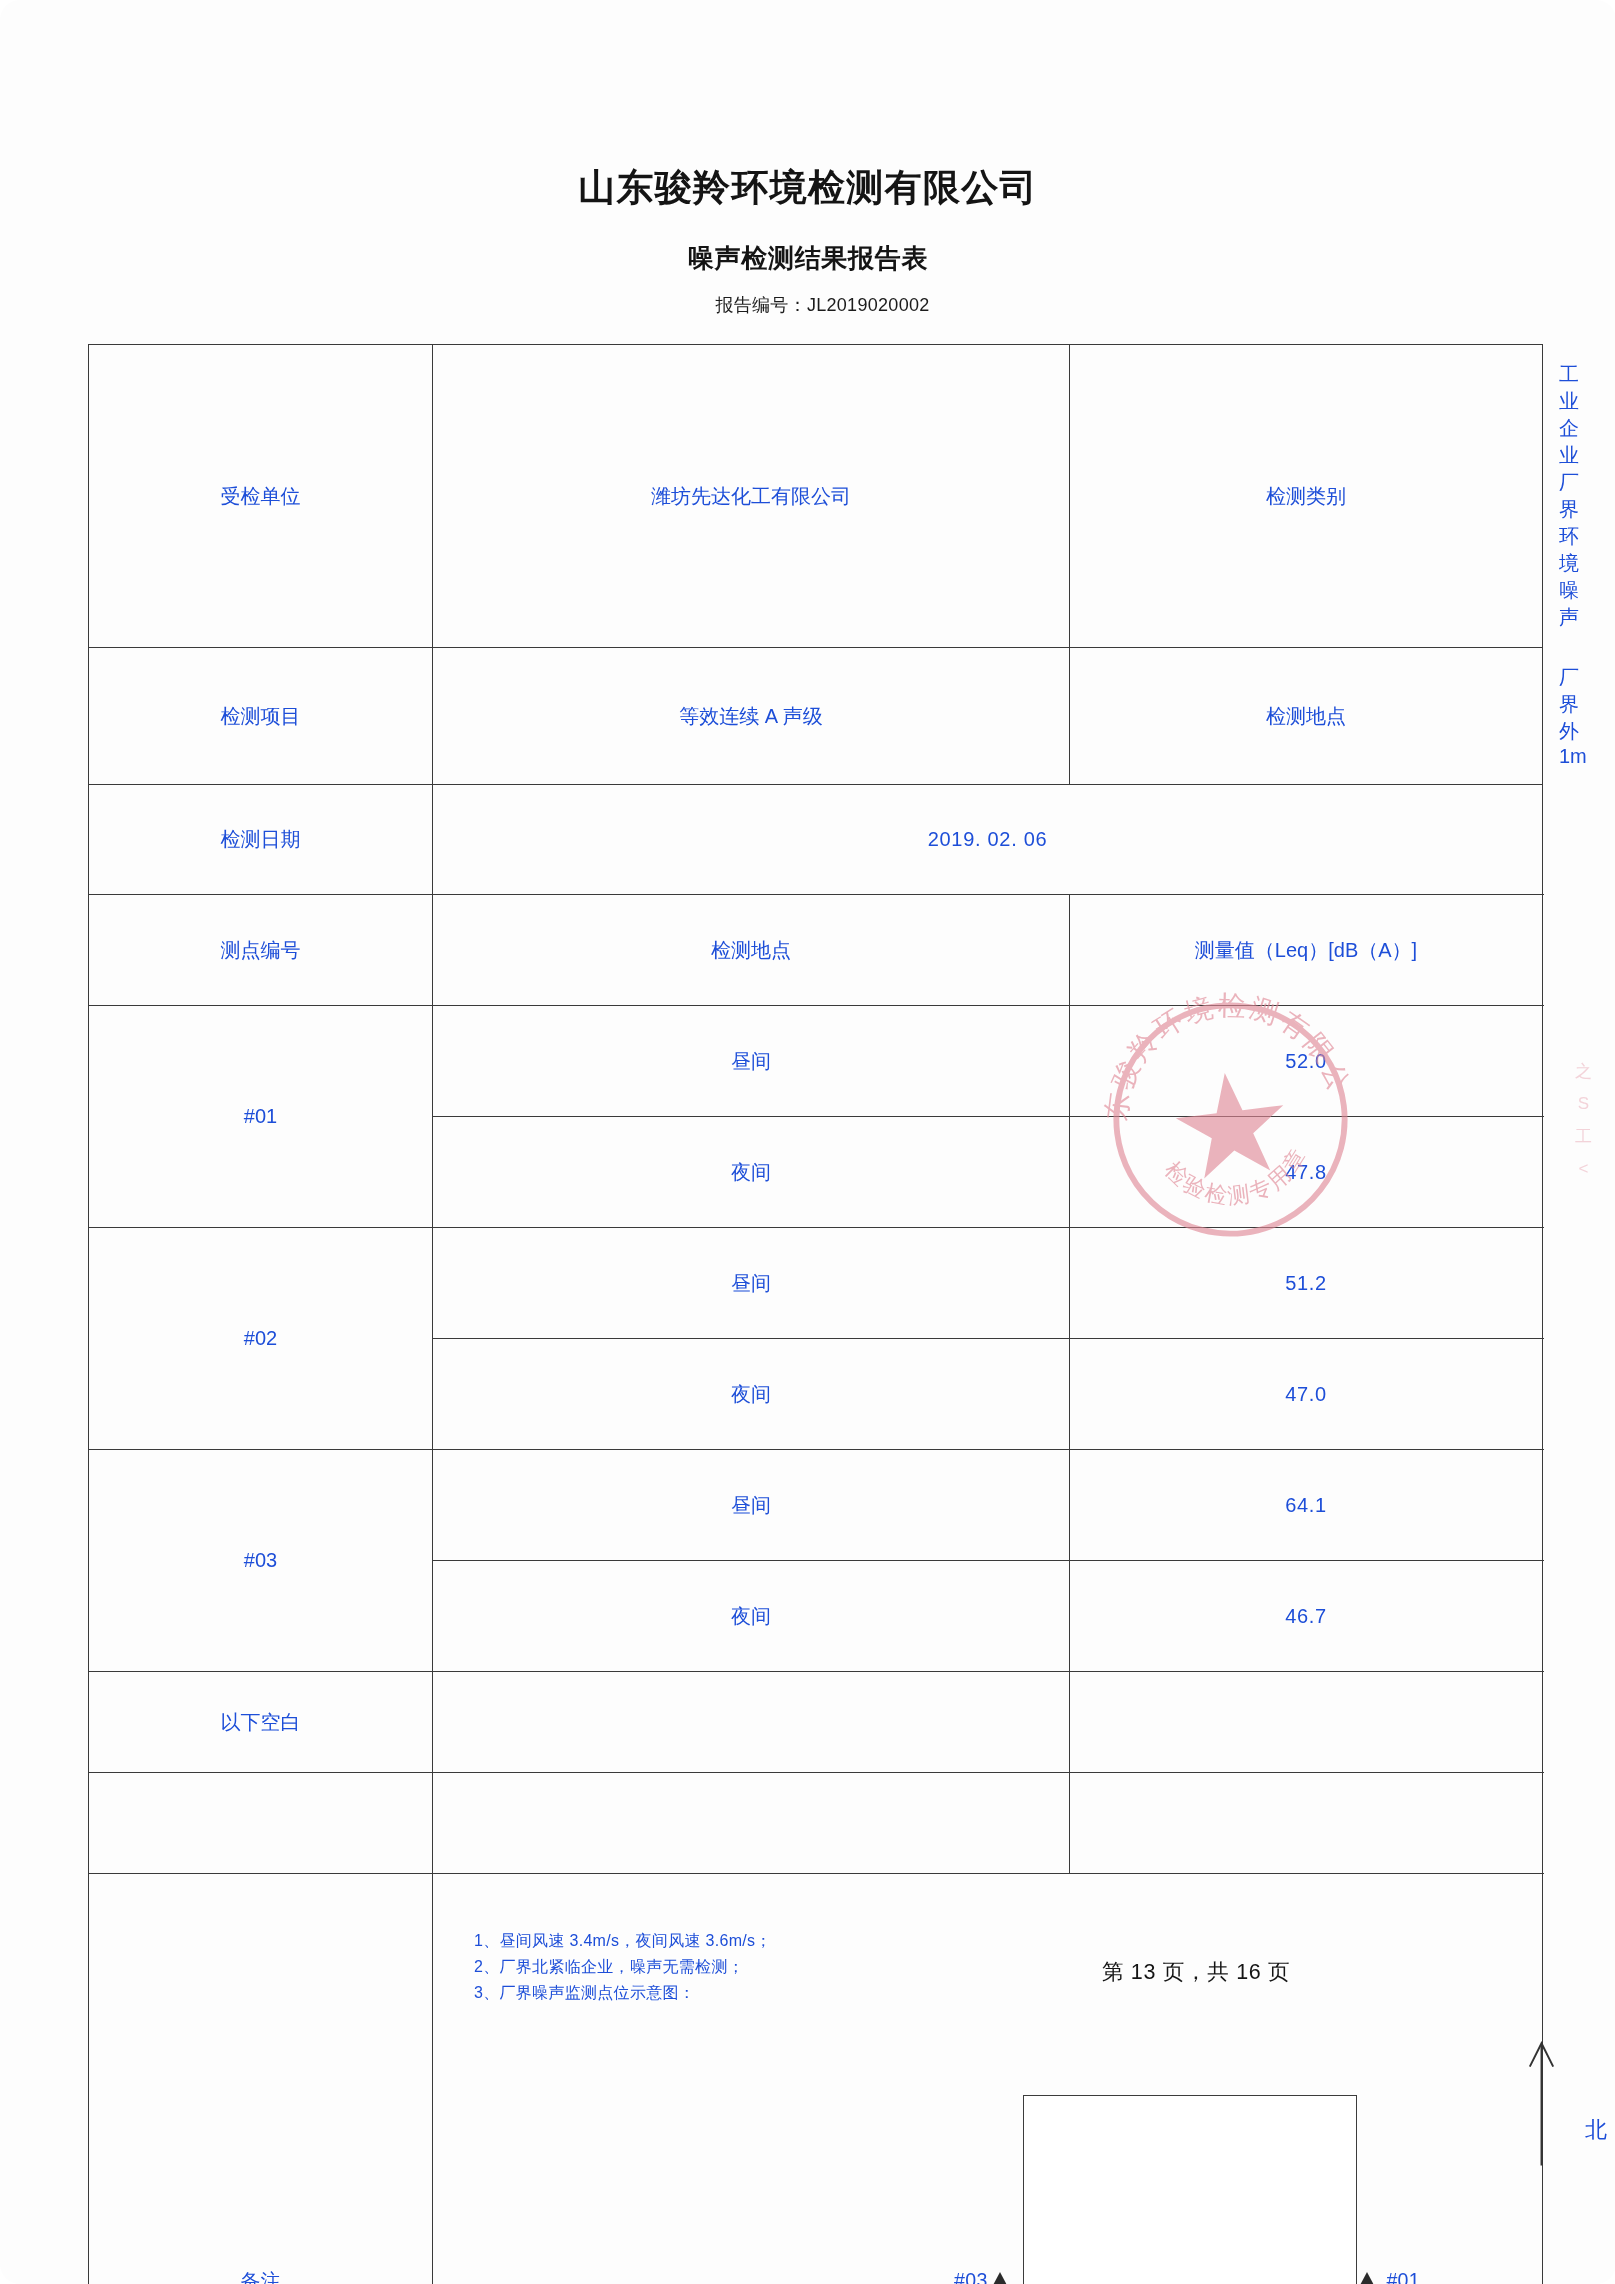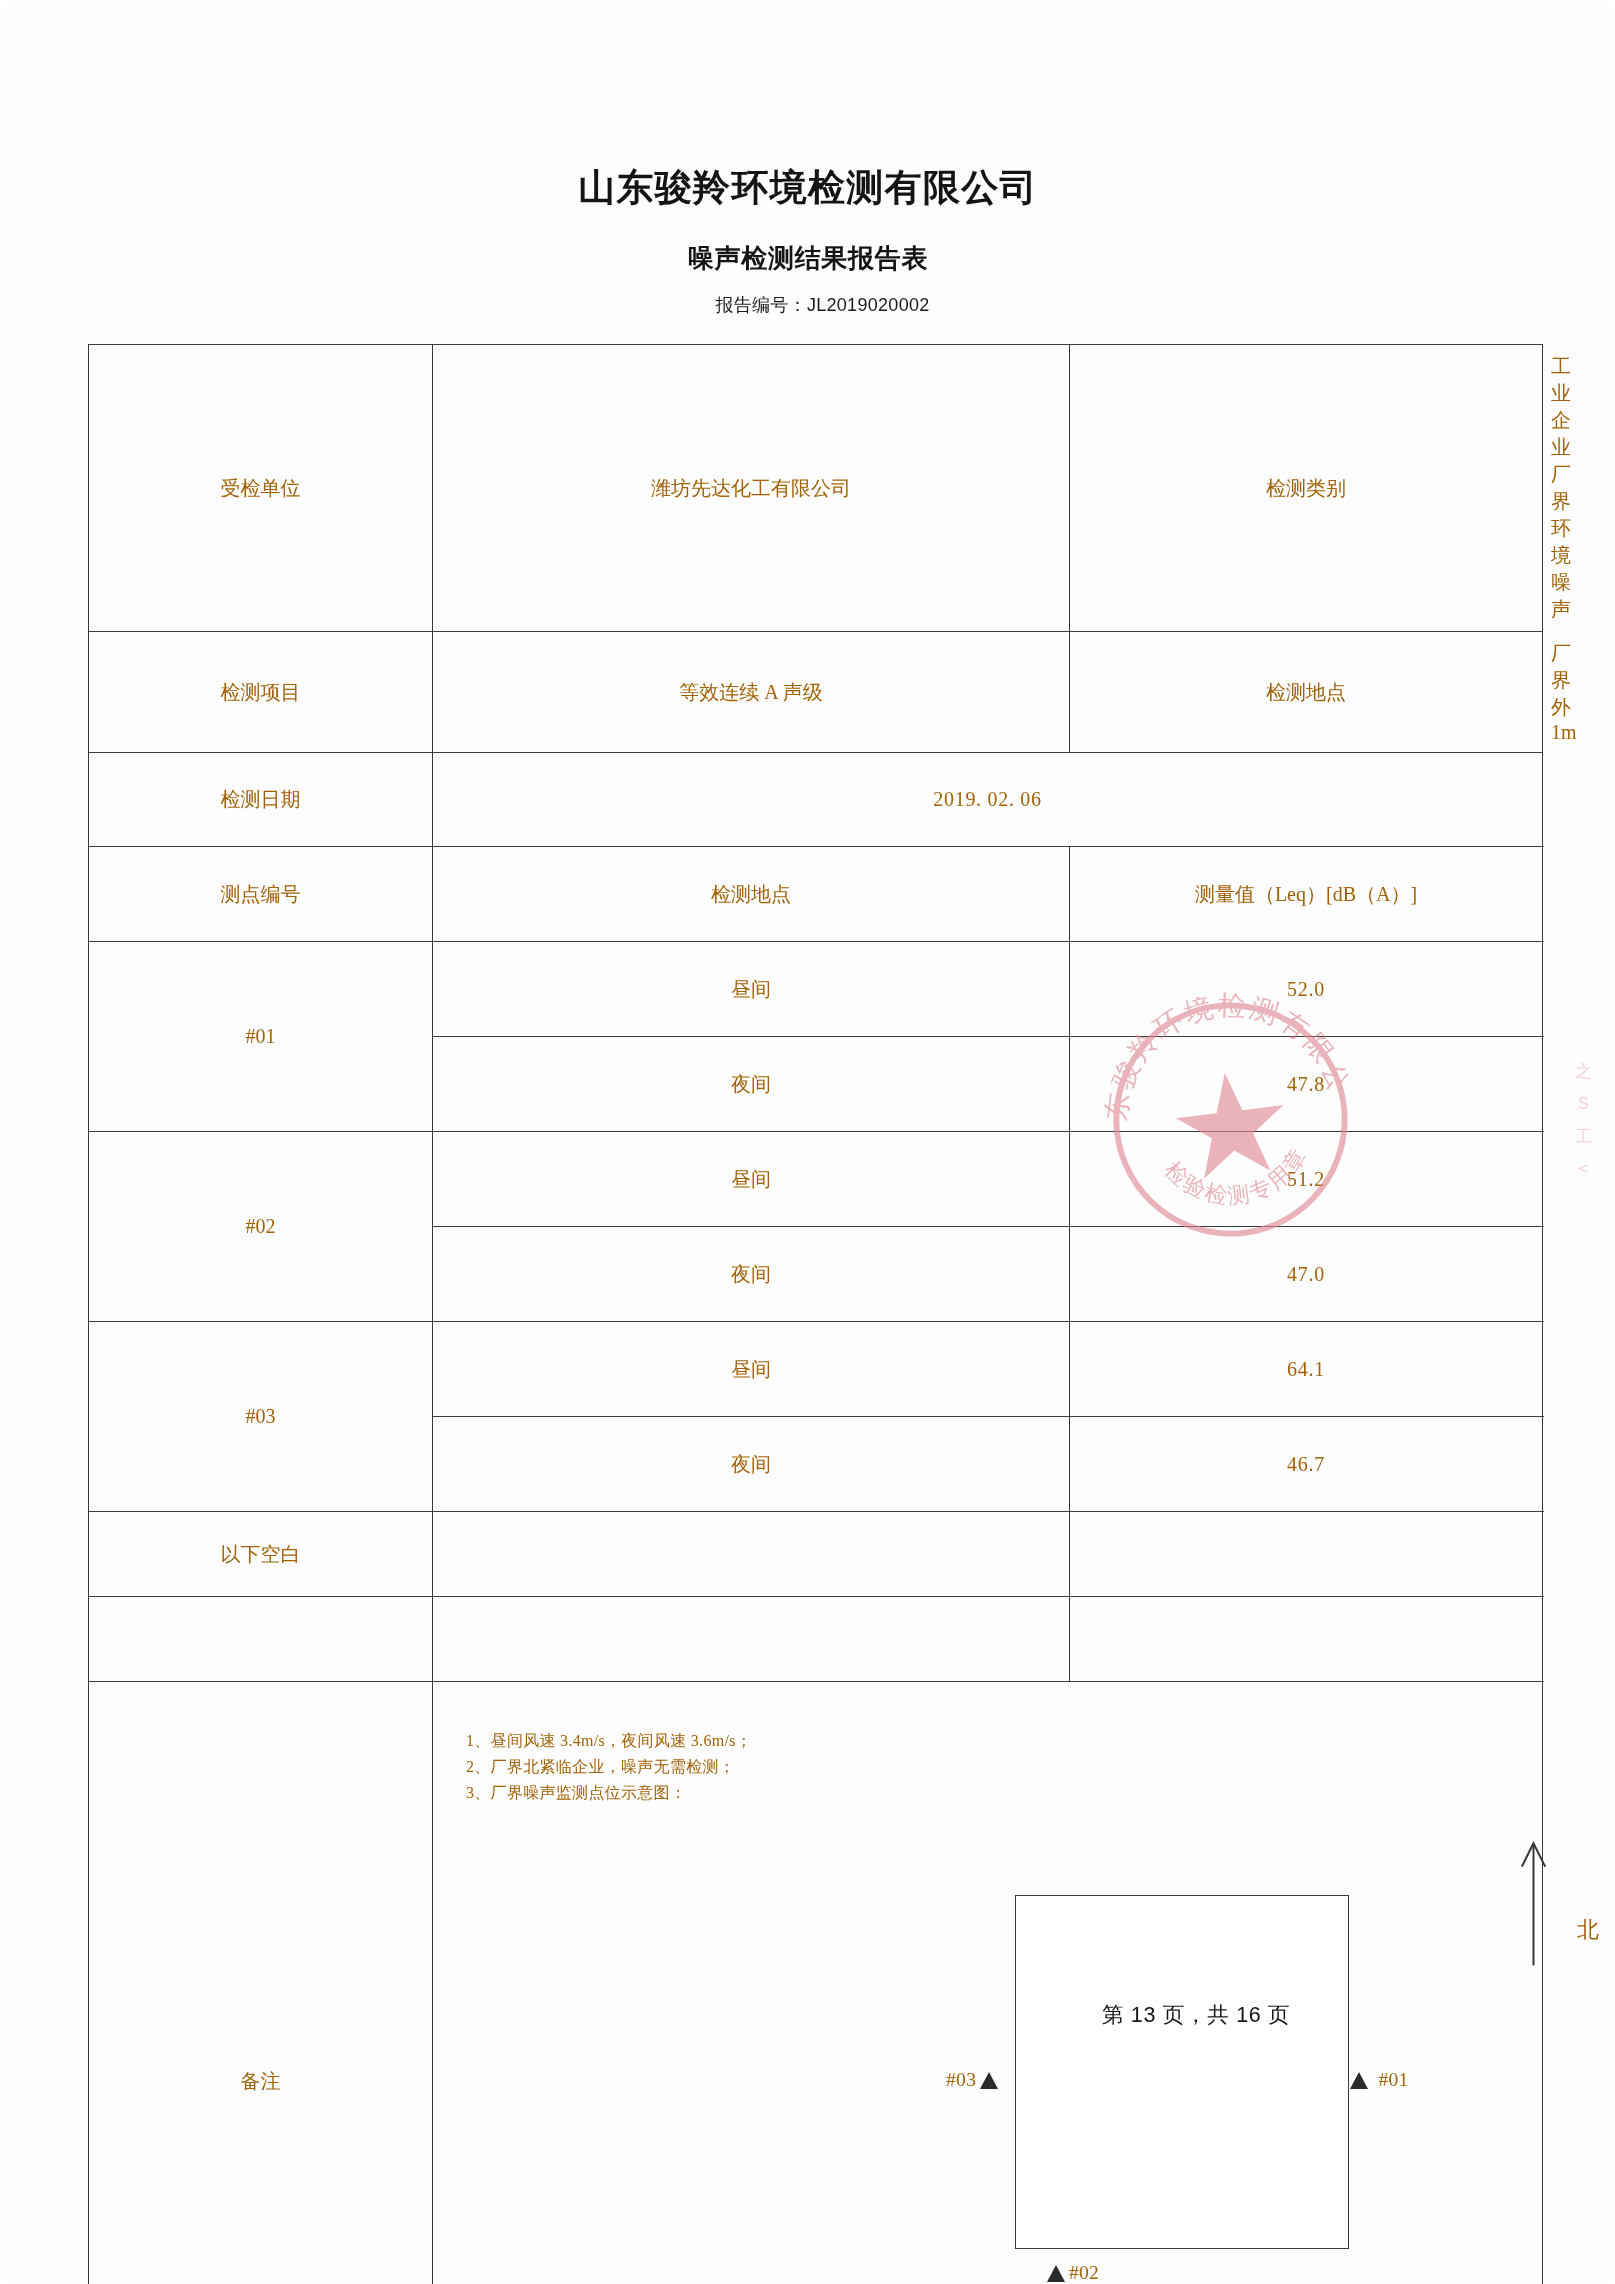--- a/index.html
+++ b/index.html
@@ -57,24 +57,23 @@
     top: 344px;
     width: 1454px;
     border-collapse: collapse;
     table-layout: fixed;
   }
   .report-table td {
     border: 1.3px solid #3a3a3a;
     font-size: 20px;
     text-align: center;
     vertical-align: middle;
-    padding: 8px;
-    color: #a16207;
+    padding: 16px;
+    color: #1d4ed8;
     background: transparent;
-    font-family: Liberation Serif, serif;
   }
   .r-tall { height: 78px; }
   .r-data { height: 78px; }
   .r-blank { height: 68px; }
   .cell-date { height: 77px; }
 
   .val-num {
     font-size: 21px;
     letter-spacing: 0.7px;
   }
@@ -165,21 +164,21 @@
     height: 287px;
     pointer-events: none;
     opacity: 0.62;
     transform: rotate(-7deg);
   }
 
   
   .page-footer {
     position: absolute;
     left: 1102px;
-    top: 2000px;
+    top: 1957px;
     font-size: 21.5px;
     letter-spacing: 0.7px;
     color: #141414;
   }
 
   
   .edge-marks {
     position: absolute;
     left: 1564px;
     top: 1056px;

